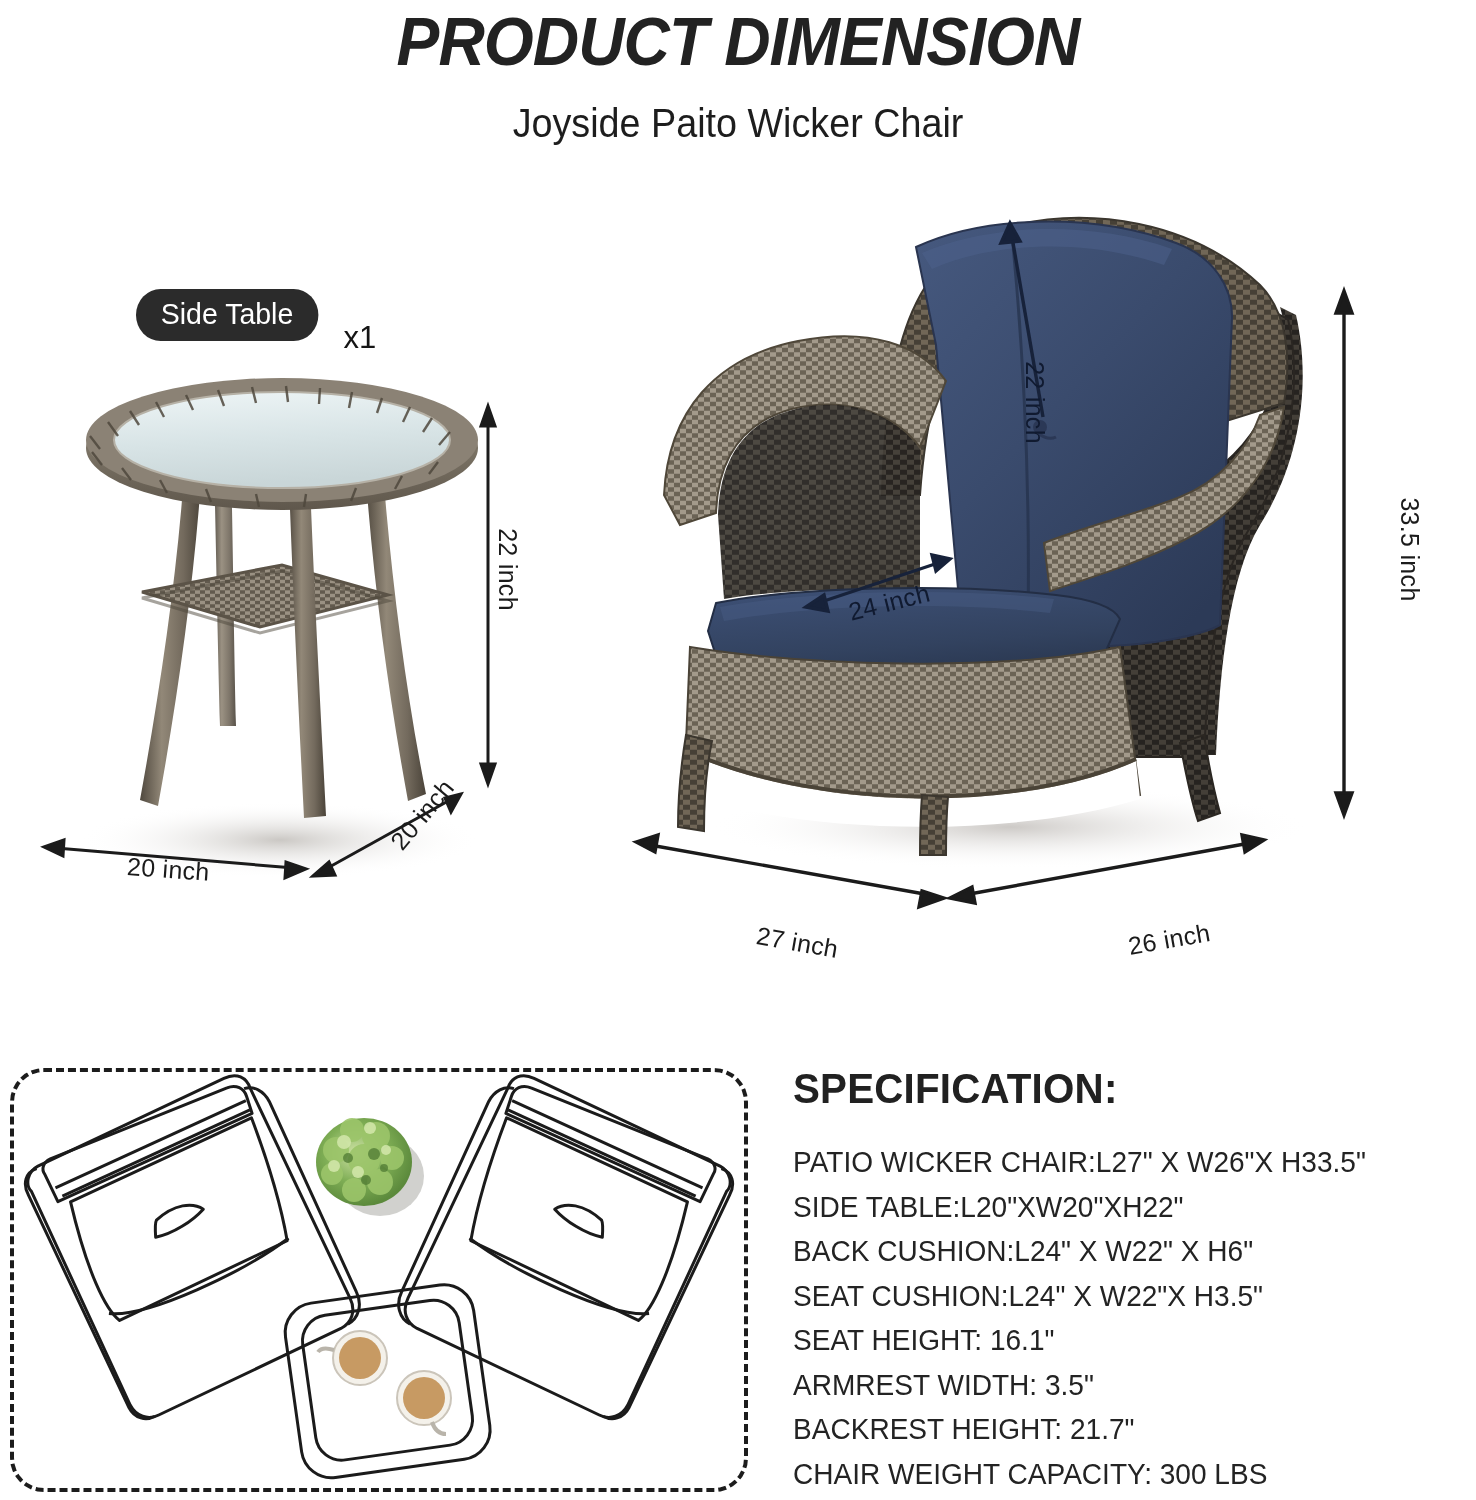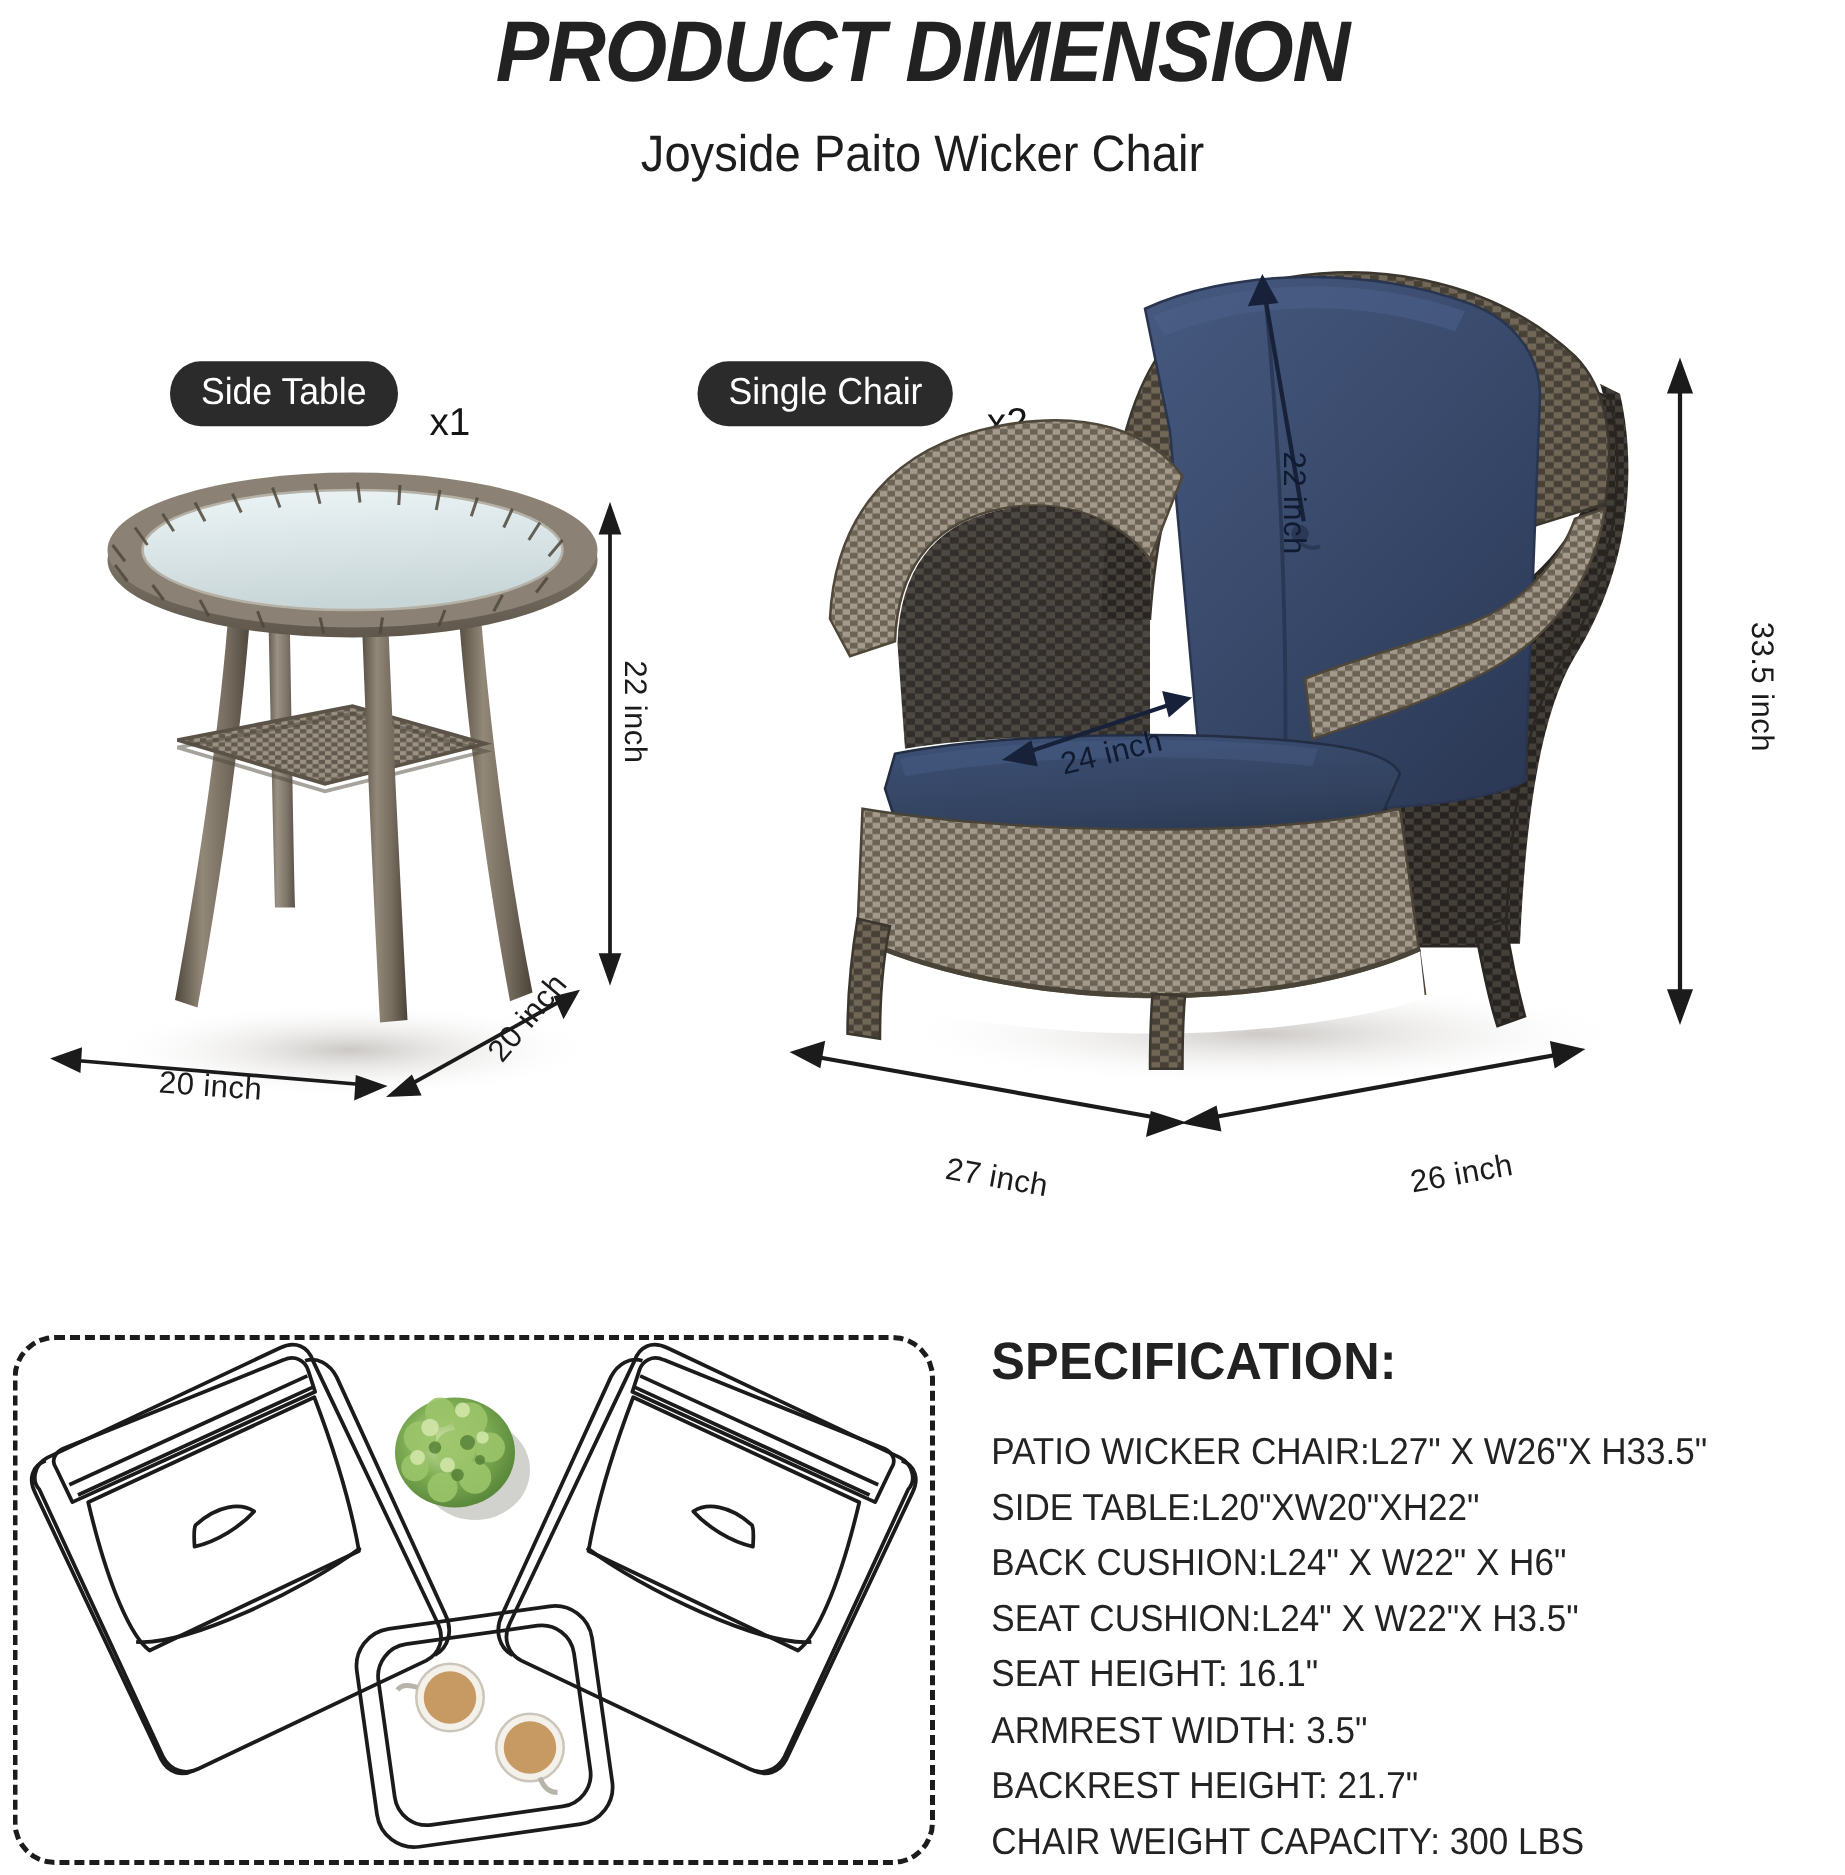--- a/index.html
+++ b/index.html
@@ -80,24 +80,20 @@
 <body>
 
 <div class="page">
 
   <div class="title">PRODUCT DIMENSION</div>
   <div class="subtitle">Joyside Paito Wicker Chair</div>
 
   <div class="badge-row" style="left:136px; top:274px;">
     <span class="badge">Side Table</span>
     <span class="badge-count">x1</span>
-  </div>
-  <div class="badge-row" style="left:558px; top:274px;">
-    <span class="badge">Single Chair</span>
-    <span class="badge-count">x2</span>
   </div>
 
   <svg class="sv" style="left:30px; top:370px;" width="520" height="540" viewBox="0 0 520 540">
     <defs>
       <linearGradient id="glass" x1="0" y1="0" x2="0.2" y2="1">
         <stop offset="0%" stop-color="#eef5f6"></stop>
         <stop offset="55%" stop-color="#d8e4e6"></stop>
         <stop offset="100%" stop-color="#c9d6d8"></stop>
       </linearGradient>
       <linearGradient id="rimg" x1="0" y1="0" x2="0" y2="1">

